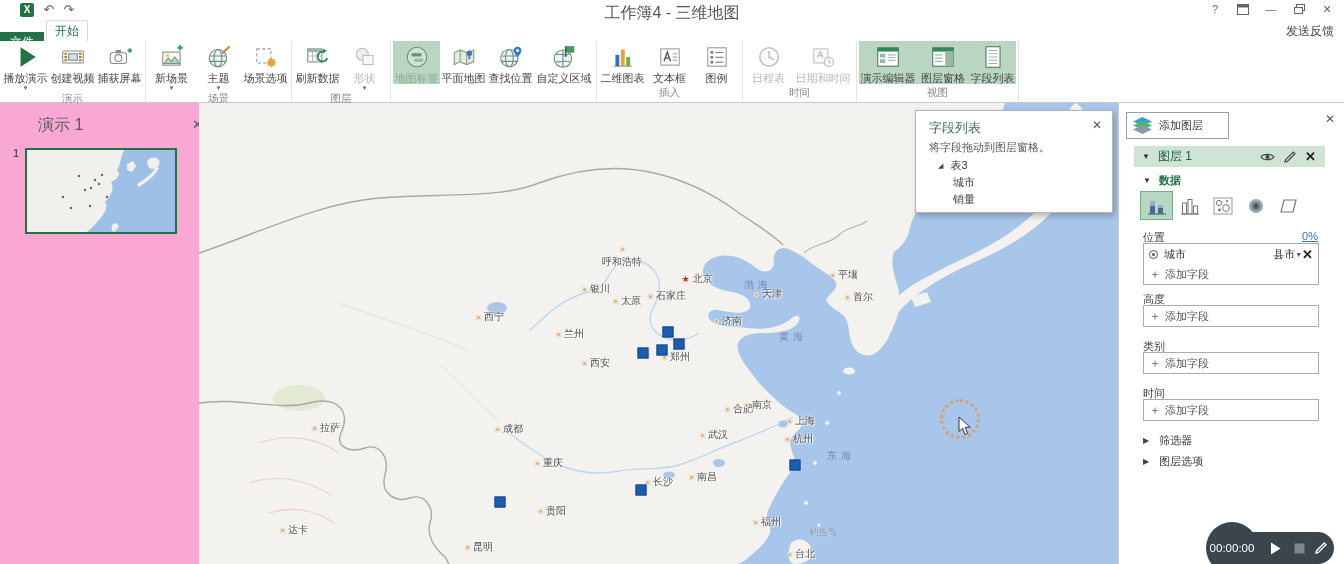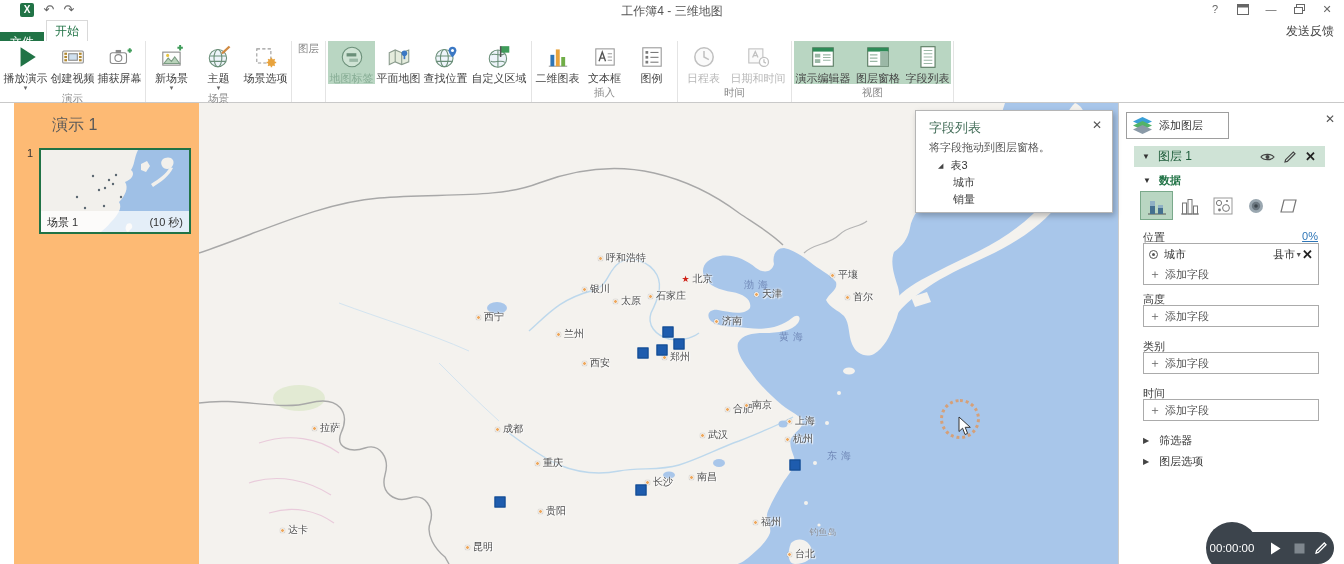--- a/index.html
+++ b/index.html
@@ -2,21 +2,21 @@
 <html><head>
 <meta charset="utf-8">
 <style>
   * { box-sizing: border-box; margin: 0; padding: 0; }
   html,body { width:1344px; height:564px; overflow:hidden; font-family:"Liberation Sans",sans-serif; background:#fff; color:#444; }
 
   
   .titlebar { position:absolute; left:0; top:0; width:1344px; height:20px; background:#fff; }
   .appicon { position:absolute; left:20px; top:3px; width:14px; height:14px; background:#217346; color:#fff; font-size:10px; font-weight:bold; text-align:center; line-height:14px; border-radius:2px; }
   .qat-btn { position:absolute; top:1px; width:18px; height:18px; text-align:center; line-height:18px; font-size:13px; color:#666; cursor:default; }
-  .title-text { position:absolute; left:0; right:0; top:3px; text-align:center; font-size:12px; color:#555; }
+  .title-text { position:absolute; left:0; right:0; top:3px; text-align:center; font-size:16px; color:#555; }
   .winbtns { position:absolute; right:8px; top:1px; display:flex; gap:10px; }
   .winbtn { width:18px; height:16px; text-align:center; line-height:16px; font-size:11px; color:#666; }
 
   
   .tabrow { position:absolute; left:0; top:20px; width:1344px; height:21px; background:#fff; }
   .tab-file { position:absolute; left:0; top:12px; width:44px; height:21px; background:#217346; color:#fff; font-size:12px; text-align:center; line-height:21px; }
   .tab-home { position:absolute; left:46px; top:0; width:42px; height:21px; background:#fff; border:1px solid #d9d9d9; border-bottom:none; color:#217346; font-size:12px; text-align:center; line-height:20px; }
   .feedback { position:absolute; right:10px; top:3px; font-size:12px; color:#444; }
 
   
@@ -26,21 +26,21 @@
   .rbtn { width:47px; padding:2px 1px 0 1px; display:flex; flex-direction:column; align-items:center; font-size:11px; color:#444; line-height:12px; }
   .rbtn .ricon { width:28px; height:28px; display:flex; align-items:center; justify-content:center; }
   .rbtn .rlabel { white-space:nowrap; margin-top:1px; }
   .rbtn .rdrop { font-size:7px; color:#666; line-height:7px; }
   .rbtn.toggled { background:#b9d6c2; }
   .rbtn.faintlbl .rlabel { color:#87ad95; }
   .rbtn.disabled { color:#b8b8b8; }
   .rglabel { text-align:center; font-size:10.5px; color:#8a8a8a; padding:1px 4px 2px 4px; }
 
   
-  .tour-pane { position:absolute; left:14px; top:103px; width:222px; height:461px; background:#fdba74; border-right:1px solid #cfcfcf; }
+  .tour-pane { position:absolute; left:0; top:103px; width:222px; height:461px; background:#f9a8d4; border-right:1px solid #cfcfcf; }
   .tour-title { position:absolute; left:38px; top:12px; font-size:16px; color:#595959; }
   .tour-close { position:absolute; right:18px; top:14px; font-size:13px; color:#555; }
   .scene-num { position:absolute; left:13px; top:44px; font-size:11px; color:#333; }
   .scene-thumb { position:absolute; left:25px; top:45px; width:152px; height:86px; border:2px solid #217346; background:#f4f2ee; overflow:hidden; }
   .scene-bar { position:absolute; left:0; bottom:0; width:100%; height:21px; background:rgba(255,255,255,.72); font-size:11px; color:#333; }
   .scene-bar .sleft { position:absolute; left:6px; top:4px; }
   .scene-bar .sright { position:absolute; right:6px; top:4px; }
 
   .map-pane { position:absolute; left:199px; top:103px; width:919px; height:461px; background:#a8c6ea; overflow:hidden; }
   .map-city { position:absolute; transform:translate(-50%,-50%); display:flex; align-items:center; gap:3px; font-size:10px; color:#4c4c4c; white-space:nowrap; text-shadow:0 0 2px #fff,0 0 3px #fff,1px 1px 1px #fff; }
@@ -205,20 +205,44 @@
               <path d="M17,12.6 v2 M17,19.4 v2 M12.6,17 h2 M19.4,17 h2 M14,14 l1.4,1.4 M20,20 l-1.4,-1.4 M14,20 l1.4,-1.4 M20,14 l-1.4,1.4" stroke="#e8a33d" stroke-width="1.4"></path>
             </svg>
           </span>
         <span class="rlabel">场景选项</span>
       </div>
     </div>
     <div class="rglabel">场景</div>
   </div>
 
   <div class="rgroup">
+    <div class="rbuttons">
+      <div class="rbtn">
+        <span class="ricon">
+            <svg width="26" height="26" viewBox="0 0 24 24">
+              <rect x="2.5" y="4.5" width="13" height="12" fill="#fff" stroke="#8a8a8a"></rect>
+              <rect x="2.5" y="4.5" width="13" height="3" fill="#9bb8a6"></rect>
+              <path d="M2.5,11 h13 M7,7.5 v9 M11,7.5 v9" stroke="#b9b9b9"></path>
+              <path d="M20.5,13 a4.5,4.5 0 1 1 -3,-5.7" fill="none" stroke="#2e8b57" stroke-width="1.8"></path>
+              <polygon points="16.2,4.2 20.2,6.2 16.8,8.8" fill="#2e8b57"></polygon>
+            </svg>
+          </span>
+        <span class="rlabel">刷新数据</span>
+      </div>
+      <div class="rbtn disabled">
+        <span class="ricon">
+            <svg width="26" height="26" viewBox="0 0 24 24">
+              <circle cx="9.5" cy="9.5" r="5.5" fill="#efefef" stroke="#bdbdbd"></circle>
+              <rect x="10" y="10.5" width="9.5" height="8.5" fill="#f6f6f6" stroke="#bdbdbd"></rect>
+            </svg>
+          </span>
+        <span class="rlabel">形状</span>
+        <span class="rdrop">▾</span>
+      </div>
+    </div>
     <div class="rglabel">图层</div>
   </div>
 
   <div class="rgroup">
     <div class="rbuttons">
       <div class="rbtn toggled faintlbl">
         <span class="ricon">
             <svg width="26" height="26" viewBox="0 0 24 24">
               <circle cx="12" cy="12" r="9" fill="#dceadfa0" stroke="#6b8f79"></circle>
               <rect x="7" y="8.5" width="9" height="3" fill="#6b8f79"></rect>
@@ -391,24 +415,20 @@
           <circle cx="64" cy="38" r="1.2"></circle>
           <circle cx="58" cy="40" r="1.2"></circle>
           <circle cx="80" cy="47" r="1.2"></circle>
           <circle cx="63" cy="56" r="1.2"></circle>
           <circle cx="44" cy="58" r="1.2"></circle>
           <circle cx="36" cy="47" r="1.2"></circle>
           <circle cx="52" cy="26" r="1.2"></circle>
           <circle cx="75" cy="25" r="1.2"></circle>
         </g>
     </svg>
-    <div class="scene-bar">
-      <span class="sleft">场景 1</span>
-      <span class="sright">(10 秒)</span>
-    </div>
   </div>
 </div>
 
 <div class="map-pane">
   <svg width="919" height="461" viewBox="0 0 919 461">
     <rect x="0" y="0" width="919" height="461" fill="#a8c6ea"></rect>
 
     <path d="M0,0 L806,0 C801,14 799,28 805,42 C809,54 797,64 780,71 C760,79 743,85 731,95 C721,103 713,113 711,125 C709,136 703,143 695,149 C691,159 695,172 699,184 C702,196 701,210 695,222 C691,233 685,245 675,251 C667,255 657,251 653,241 C649,231 651,221 645,213 C639,207 631,205 627,197 C631,189 639,187 637,179 C631,171 619,166 611,159 C603,153 595,147 585,145 C577,145 573,153 575,161 C573,169 565,171 557,165 C547,157 535,151 521,153 C509,155 501,163 505,173 C509,183 521,187 533,189 C545,191 553,197 551,205 C545,213 531,209 519,207 C511,206 507,211 511,217 C519,225 535,223 549,225 C565,227 581,225 593,215 C599,210 603,214 599,220 C593,228 579,230 565,230 C553,230 543,232 539,240 C537,248 543,258 551,268 C559,280 571,292 583,302 C593,310 601,312 603,318 C605,324 597,328 593,334 C589,340 593,348 595,354 C597,362 591,370 585,378 C579,388 573,398 569,408 C565,418 573,422 571,430 C567,440 557,448 549,455 C544,459 541,460 539,461 L0,461 Z" fill="#f4f2ee"></path>
 
     <path d="M876,0 C886,4 890,18 884,34 C878,46 868,52 862,44 C858,32 864,12 876,0 Z" fill="#f4f2ee"></path>
@@ -438,21 +458,21 @@
     <path d="M310,330 C330,345 345,355 360,362 C380,370 400,372 420,368 C440,364 460,368 480,362 C500,356 520,345 540,338 C560,330 580,322 594,314" fill="none" stroke="#bdd8ec" stroke-width="1.4"></path>
     <path d="M240,260 C260,280 280,300 300,318 M140,200 C180,215 230,230 270,248" fill="none" stroke="#d3e4f0" stroke-width="1"></path>
 
     <ellipse cx="298" cy="205" rx="10" ry="6" fill="#a8c6ea"></ellipse>
     <ellipse cx="520" cy="360" rx="6" ry="4" fill="#a8c6ea"></ellipse>
     <ellipse cx="470" cy="372" rx="6" ry="3.5" fill="#a8c6ea"></ellipse>
     <ellipse cx="584" cy="321" rx="4.5" ry="3.5" fill="#a8c6ea"></ellipse>
   </svg>
 
   <div id="map-label-layer">
-      <div class="map-city" style="left: 423px; top: 155px;">
+      <div class="map-city" style="left: 423px; top: 155px; flex-direction: column;">
         <span class="cdot"></span>
         <span>呼和浩特</span>
       </div>
       <div class="map-city" style="left: 498px; top: 176px;">
         <span class="cstar">★</span>
         <span>北京</span>
       </div>
       <div class="map-city" style="left: 524px; top: 191px; margin-left: 45px;">
         <span class="cdot"></span>
         <span>天津</span>

